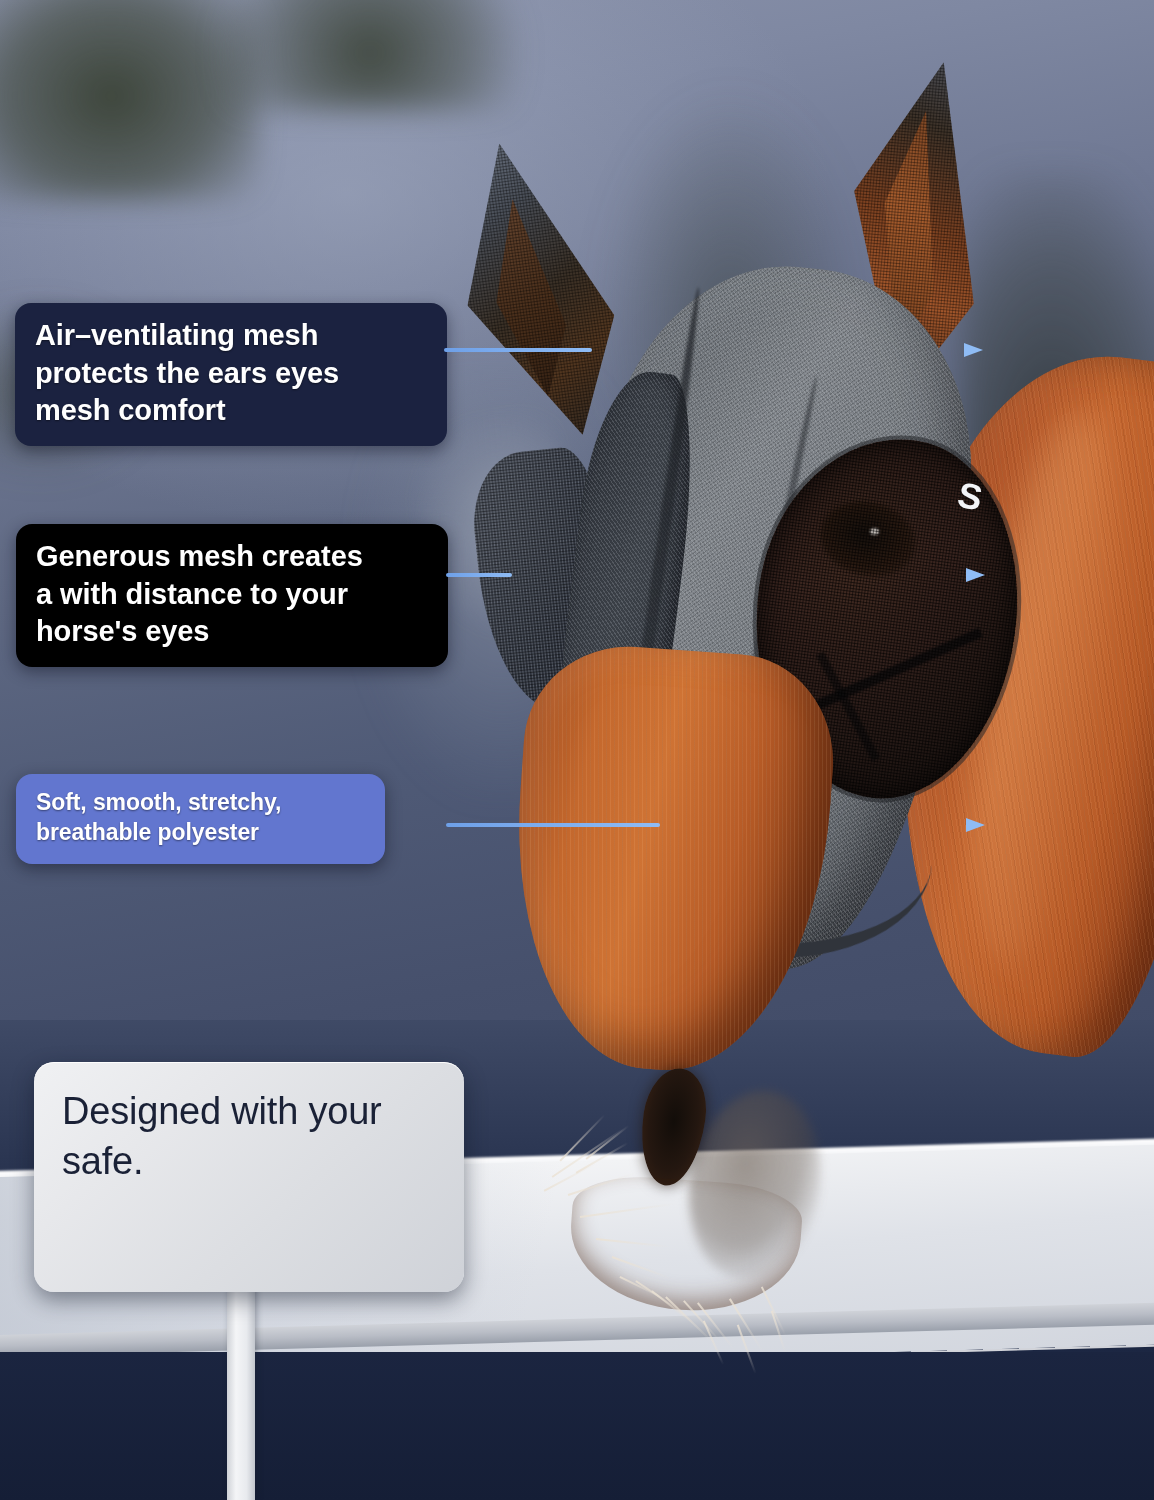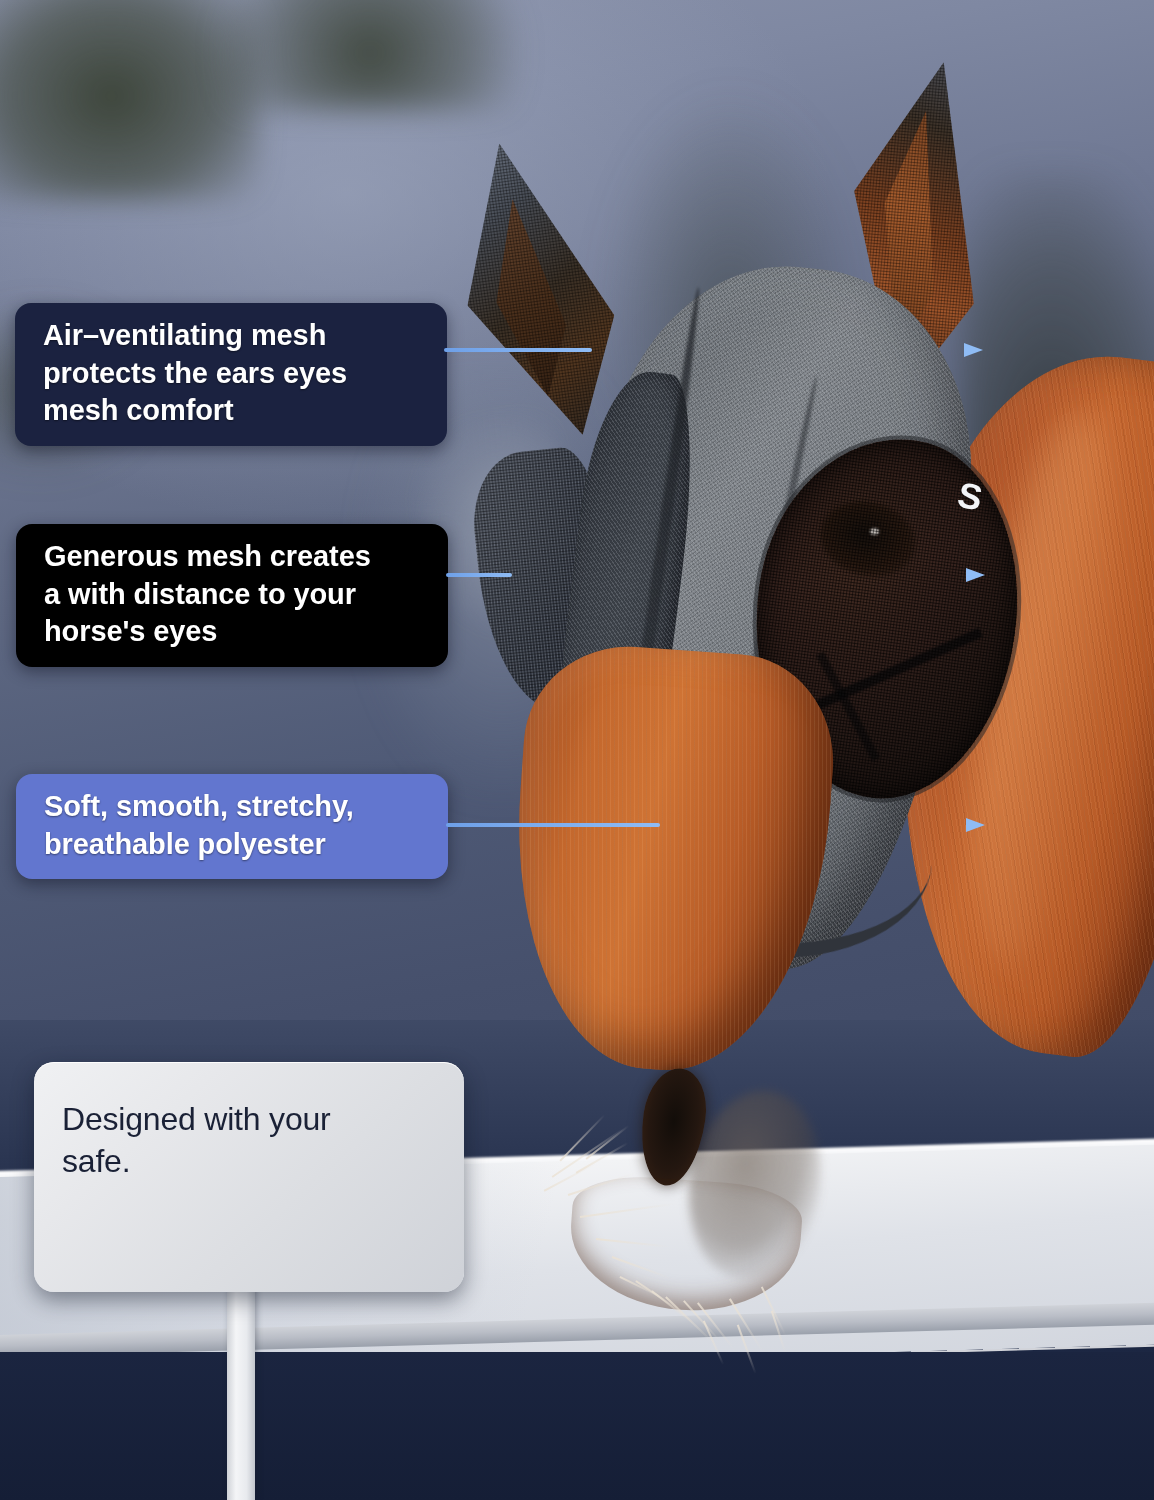--- a/index.html
+++ b/index.html
@@ -311,30 +311,30 @@
     position:absolute;display:block;height:1.5px;
     background:linear-gradient(90deg,rgba(235,226,212,.85),rgba(235,226,212,0));
     transform-origin:0 50%;
   }
 
   
   .callout{
     position:absolute;
     border-radius:16px;
     color:#ffffff;
-    padding:14px 18px 16px 28px;
+    padding:14px 18px 16px 20px;
     font-weight:bold;
     line-height:1.30;
     letter-spacing:-0.1px;
     text-shadow:0 1px 2px rgba(0,0,0,.45);
     box-shadow:0 5px 16px rgba(10,14,28,.45);
   }
   #callout-1{left:15px;top:303px;width:432px;font-size:29px;background:#1b2240;}
   #callout-2{left:16px;top:524px;width:432px;font-size:29px;background:#000000;}
-  #callout-3{left:16px;top:774px;width:432px;font-size:29px;background:#6276cf;}
+  #callout-3{left:16px;top:774px;width:369px;font-size:23px;background:#6276cf;}
 
   .arrow{position:absolute;height:14px;}
   .arrow .shaft{
     position:absolute;left:0;top:5px;height:4px;width:calc(100% - 18px);
     background:linear-gradient(90deg,#6ea0e8,#8fbcf5);
     border-radius:2px;
   }
   .arrow .head{
     position:absolute;right:0;top:0;width:0;height:0;
     border-top:7px solid transparent;border-bottom:7px solid transparent;
@@ -351,22 +351,22 @@
     box-shadow:2px 0 6px rgba(20,26,42,.3);
   }
   #sign-board{
     position:absolute;left:34px;top:1062px;width:430px;height:230px;
     background:
       linear-gradient(138deg,#f0f1f3 0%,#e7e8eb 28%,#dcdee2 60%,#cfd2d8 100%);
     border-radius:20px;
     box-shadow:0 8px 22px rgba(14,20,36,.45), inset 0 1px 0 rgba(255,255,255,.9);
   }
   #sign-board .sign-text{
-    position:absolute;left:28px;top:36px;width:380px;
-    font-size:32px;line-height:1.32;color:#1a2136;font-weight:normal;
+    position:absolute;left:28px;top:24px;width:380px;
+    font-size:38px;line-height:1.32;color:#1a2136;font-weight:normal;
     letter-spacing:-0.2px;
   }
 
   .mesh-overlay-soft{filter:blur(.5px);}
 </style>
 </head>
 <body>
 
 <div id="stage">
 

